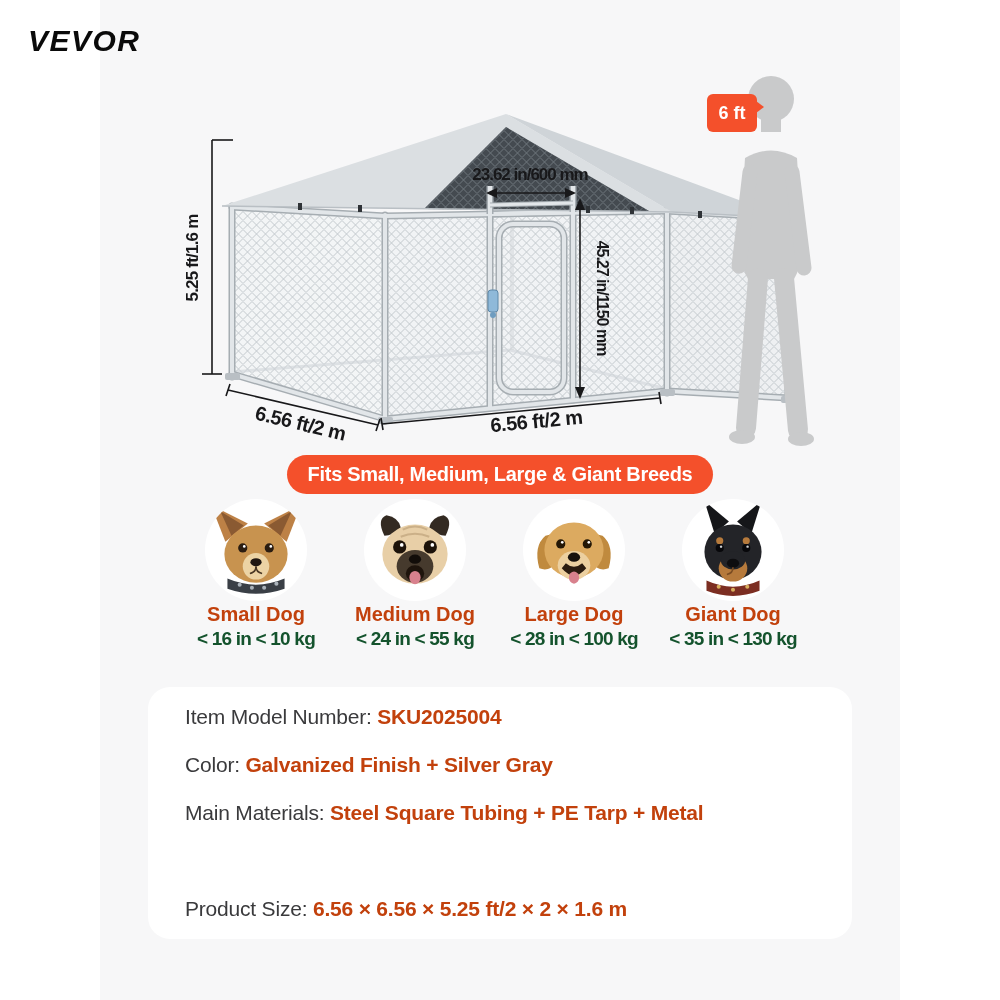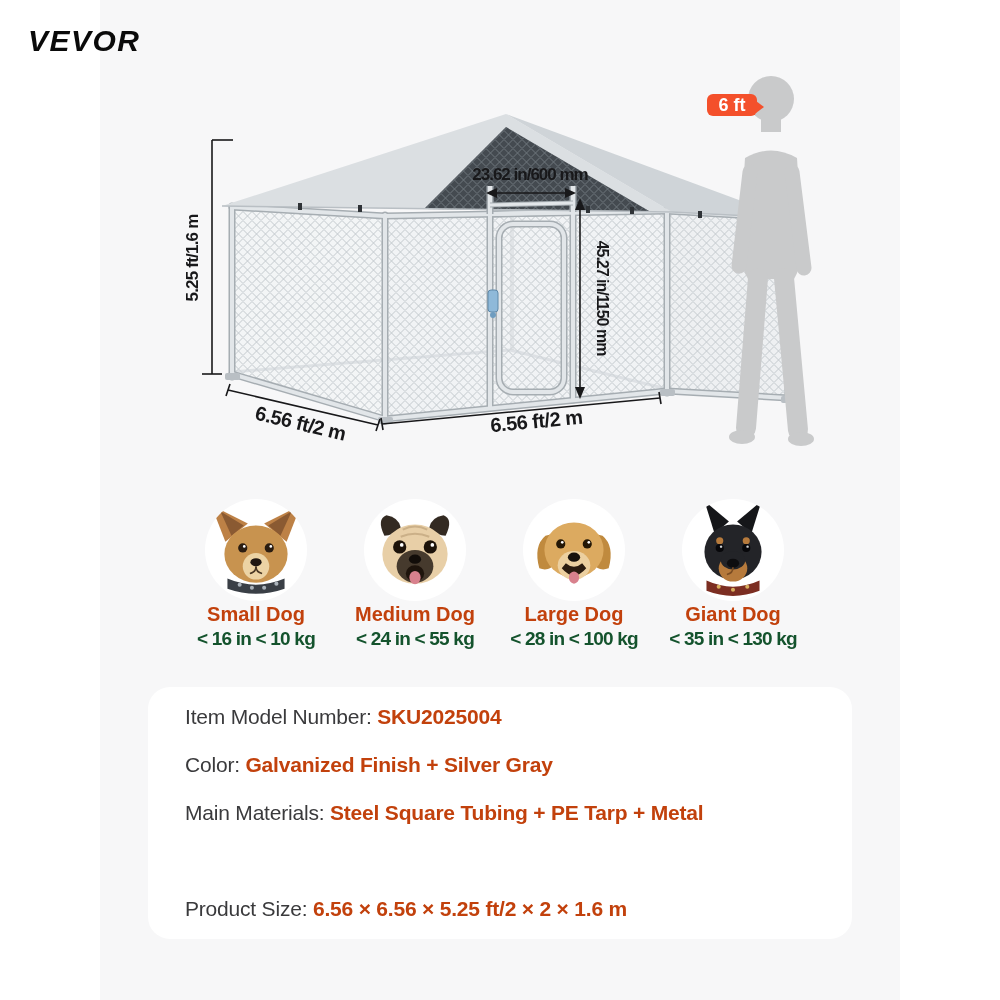--- a/index.html
+++ b/index.html
@@ -2,21 +2,21 @@
 <html><head>
 <meta charset="utf-8">
 <style>
   html,body{margin:0;padding:0;background:#ffffff;}
   .canvas{position:relative;width:1000px;height:1000px;background:#ffffff;overflow:hidden;
           font-family:"Liberation Sans","DejaVu Sans",sans-serif;}
   .panel{position:absolute;left:100px;top:0;width:800px;height:1000px;background:#f7f7f8;}
   .logo{position:absolute;left:28px;top:24px;font-size:30px;font-weight:800;letter-spacing:1.5px;
         color:#0a0a0a;font-style:italic;}
   .scene{position:absolute;left:0;top:0;width:1000px;height:1000px;pointer-events:none;}
-  .badge{position:absolute;left:707px;top:94px;width:50px;height:22px;background:#F4502B;border-radius:6px;
+  .badge{position:absolute;left:707px;top:94px;width:50px;height:38px;background:#F4502B;border-radius:6px;
          color:#fff;font-size:18px;font-weight:700;display:flex;align-items:center;justify-content:center;}
   .badge .tip{position:absolute;left:49px;top:7px;width:0;height:0;border-top:6px solid transparent;
          border-bottom:6px solid transparent;border-left:8px solid #F4502B;}
   .banner{position:absolute;left:287px;top:455px;width:426px;height:39px;background:#F4502B;border-radius:20px;
           color:#fff;font-size:20px;font-weight:700;letter-spacing:-0.3px;
           display:flex;align-items:center;justify-content:center;white-space:nowrap;}
   .breed-col{position:absolute;width:170px;text-align:center;}
   .breed-circle{position:absolute;width:102px;height:102px;border-radius:50%;background:#ffffff;overflow:hidden;
           left:34px;top:0;}
   .breed-name{position:absolute;top:104px;width:170px;font-size:20px;font-weight:600;color:#c2410c;}
@@ -170,20 +170,21 @@
       <ellipse cx="742" cy="437" rx="13" ry="7"></ellipse>
       <ellipse cx="801" cy="439" rx="13" ry="7"></ellipse>
     </g>
   </svg>
 
   <div class="badge">
     <span>6 ft</span>
     <i class="tip"></i>
   </div>
 
+  <div class="banner">Fits Small, Medium, Large &amp; Giant Breeds</div>
 
   <div class="breed-col" style="left:171px;top:499px;">
     <div class="breed-circle">
       <svg viewBox="0 0 100 100" width="100%" height="100%">
         <path d="M20,42 L6,6 L42,24 Z" fill="#bd8146"></path>
           <path d="M26,36 L15,12 L38,26 Z" fill="#8a5a32"></path>
         <path d="M80,42 L94,6 L58,24 Z" fill="#bd8146"></path>
           <path d="M74,36 L85,12 L62,26 Z" fill="#8a5a32"></path>
         <ellipse cx="50" cy="54" rx="31" ry="28" fill="#c8934f"></ellipse>
         <ellipse cx="50" cy="66" rx="13" ry="13" fill="#ecd3a4"></ellipse>

